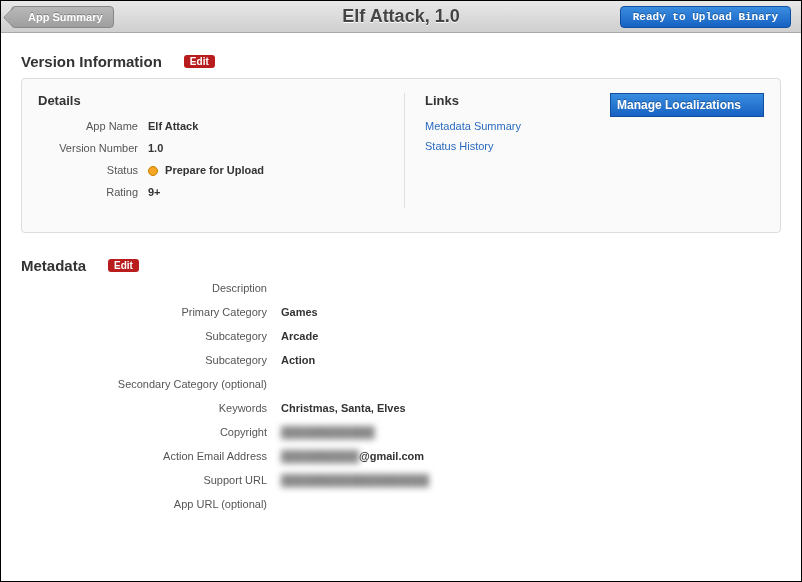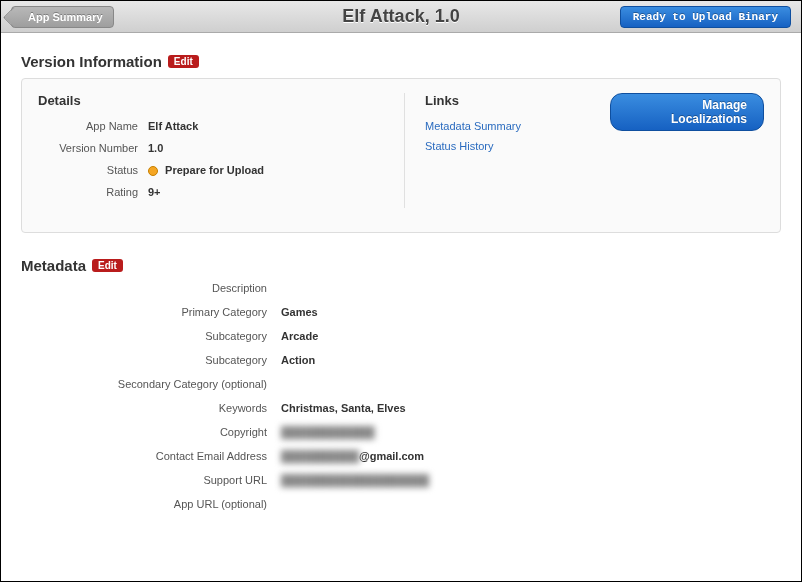--- a/index.html
+++ b/index.html
@@ -73,21 +73,21 @@
     .content {
       padding: 20px 20px 0 20px;
     }
     .section-heading {
       font-size: 15px;
       font-weight: bold;
       color: #333;
       margin-bottom: 8px;
       display: flex;
       align-items: center;
-      gap: 6px;
+      gap: 22px;
     }
     .edit-badge {
       background: #b91c1c;
       color: #fff;
       font-size: 10px;
       font-weight: bold;
       padding: 1px 6px;
       border-radius: 3px;
       cursor: pointer;
     }
@@ -152,24 +152,24 @@
       cursor: pointer;
     }
     .manage-button {
       display: block;
       width: 100%;
       background: linear-gradient(#3a8de0, #1661c2);
       color: #fff;
       font-size: 12px;
       font-weight: bold;
       border: 1px solid #0f4f9f;
-      border-radius: 12px;
-      padding: 4px 16px;
-      cursor: pointer;
-      text-align: right;
+      border-radius: 0;
+      padding: 4px 6px;
+      cursor: pointer;
+      text-align: left;
       text-shadow: 0 -1px 0 rgba(0,0,0,0.3);
     }
     .metadata-section {
       margin-top: 24px;
     }
     .meta-row {
       display: flex;
       margin-bottom: 12px;
       align-items: center;
     }
@@ -278,21 +278,21 @@
       <div class="meta-label">Keywords</div>
       <div class="meta-value">Christmas, Santa, Elves</div>
     </div>
     <div class="meta-row">
       <div class="meta-label">Copyright</div>
       <div class="meta-value">
         <span class="blurred">████████████</span>
       </div>
     </div>
     <div class="meta-row">
-      <div class="meta-label">Contact Email Address</div>
+      <div class="meta-label">Action Email Address</div>
       <div class="meta-value">
         <span class="blurred">██████████</span><span>@gmail.com</span>
       </div>
     </div>
     <div class="meta-row">
       <div class="meta-label">Support URL</div>
       <div class="meta-value">
         <span class="blurred">███████████████████</span>
       </div>
     </div>

